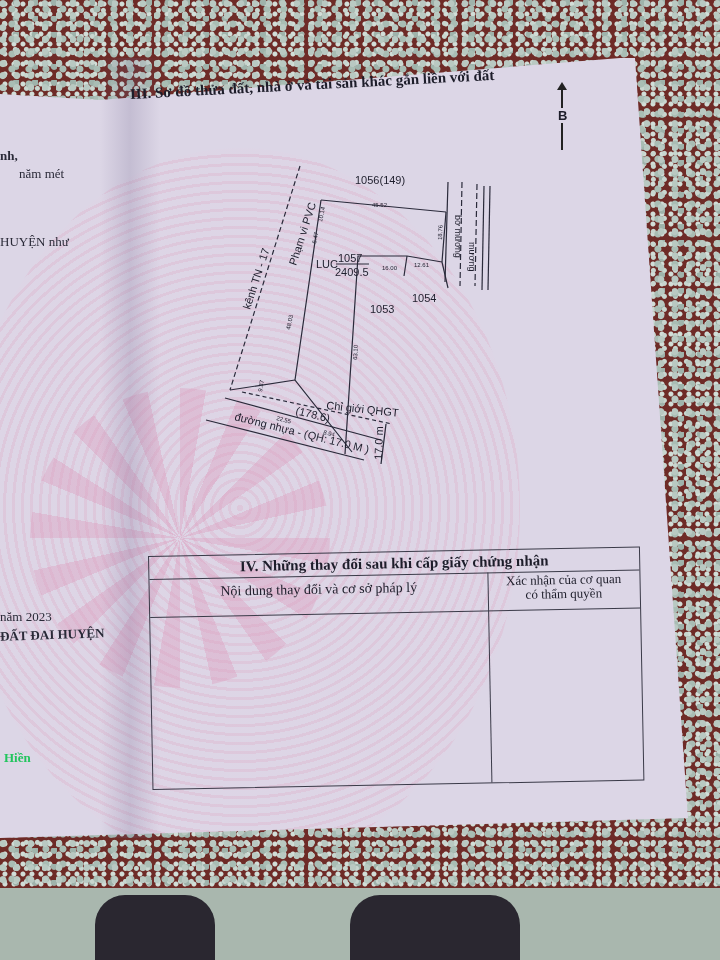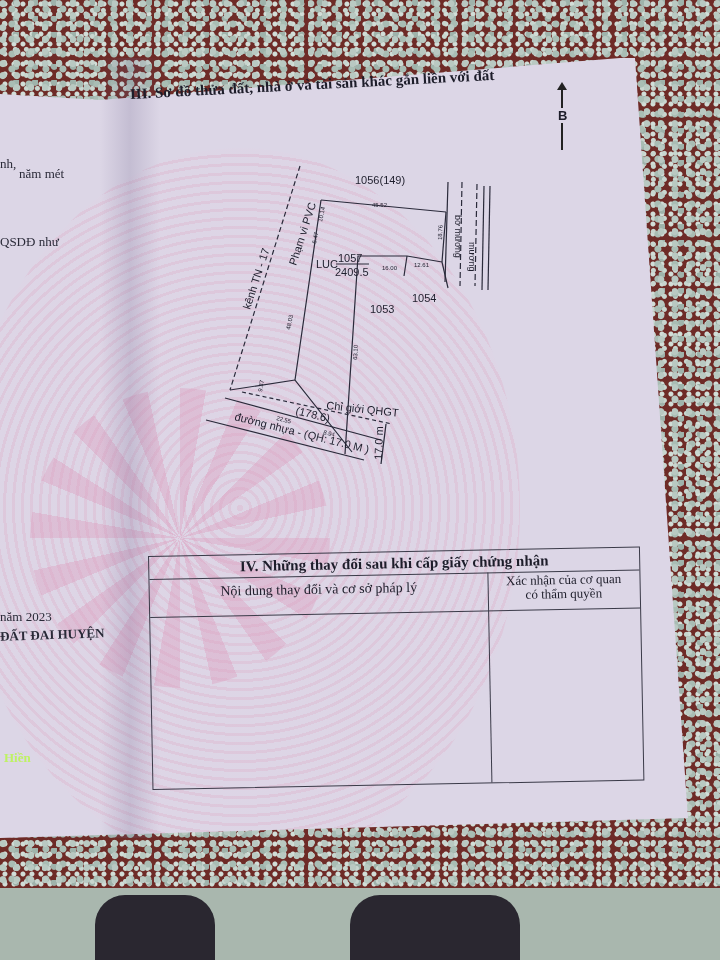--- a/index.html
+++ b/index.html
@@ -69,26 +69,26 @@
 <div class="shoe" style="left:95px;top:895px;width:120px;height:70px;"></div>
 <div class="shoe" style="left:350px;top:895px;width:170px;height:70px;"></div>
 
 <div class="paper"></div>
 <div style="position:absolute;left:0;top:58px;width:690px;height:780px;overflow:hidden;clip-path:polygon(0 36px,100px 42px,620px 0,635px 0,688px 760px,0 780px);">
   <div class="emblem"></div>
   <div class="emblem2"></div>
 </div>
 <div class="paper-shade"></div>
 
-<div class="txt left-txt" style="left:0;top:156px;">nh,</div>
+<div class="txt left-txt" style="left:0;top:148px;font-weight:bold;">nh,</div>
 <div class="txt left-txt" style="left:0;top:166px;margin-left:19px;">năm mét</div>
-<div class="txt left-txt" style="left:0;top:234px;">QSDĐ như</div>
+<div class="txt left-txt" style="left:0;top:234px;">HUYỆN như</div>
 <div class="txt left-txt" style="left:0;top:609px;text-align:center;">năm 2023</div>
 <div class="txt left-txt" style="left:0;top:627px;font-weight:bold;transform:rotate(-2deg);">ĐẤT ĐAI HUYỆN</div>
-<div class="txt left-txt" style="left:4px;top:750px;color:#bef264;font-weight:bold;">Hiền</div>
+<div class="txt left-txt" style="left:4px;top:750px;color:#22c55e;font-weight:bold;">Hiền</div>
 
 <div class="txt sec3">III. Sơ đồ thửa đất, nhà ở và tài sản khác gắn liền với đất</div>
 <div class="north"></div>
 <div class="txt north-label">B</div>
 
 <svg class="plan" width="720" height="960">
   <g stroke="#2a2a3a" stroke-width="1.2" fill="none">
 
     <polyline points="321,200 295,380 352,452"></polyline>
     <line x1="321" y1="200" x2="446" y2="212"></line>

